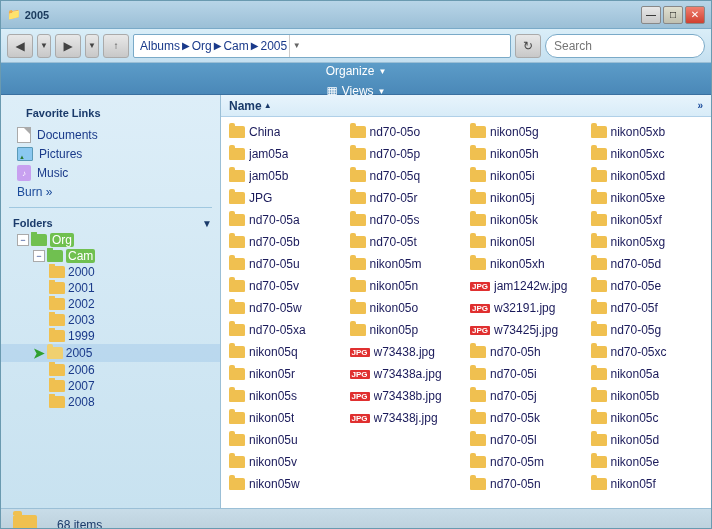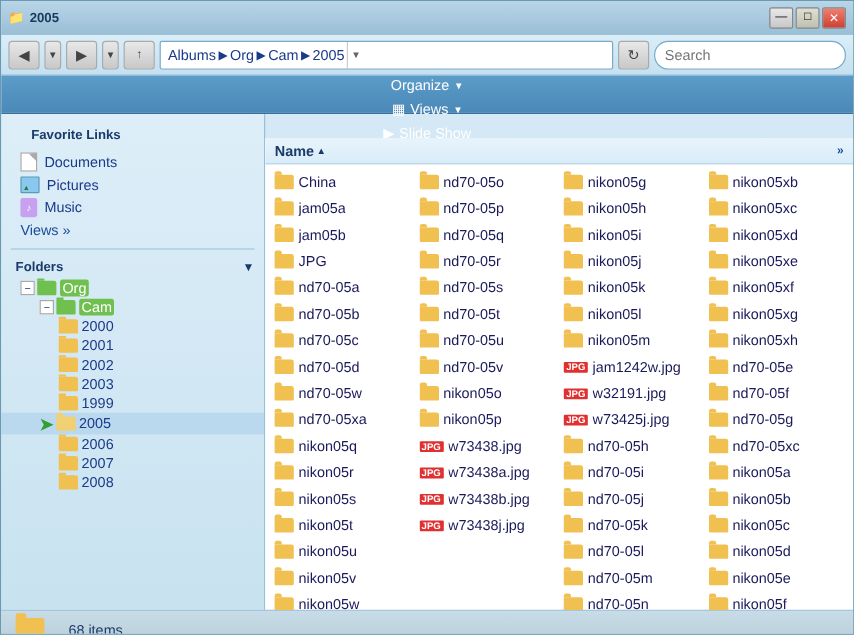--- a/index.html
+++ b/index.html
@@ -319,21 +319,20 @@
       border-radius: 2px;
     }
 
     
     .file-pane {
       flex: 1;
       display: flex;
       flex-direction: column;
       background: white;
       overflow: hidden;
-      margin-top: 20px;
     }
     .file-pane-header {
       height: 22px;
       background: linear-gradient(to bottom, #e8f4fc, #d8ecf8);
       border-bottom: 1px solid #b0d0e8;
       display: flex;
       align-items: center;
       padding: 0 8px;
     }
     .col-header {
@@ -503,21 +502,21 @@
       <span>Documents</span>
     </div>
     <div class="sidebar-item">
       <div class="pic-icon"></div>
       <span>Pictures</span>
     </div>
     <div class="sidebar-item">
       <div class="music-icon">♪</div>
       <span>Music</span>
     </div>
-    <div class="more-link">Views »</div>
+    <div class="more-link">Burn »</div>
 
     <div class="sidebar-divider"></div>
 
     <div class="folders-header">
       <span class="folders-title">Folders</span>
       <span class="folders-chevron">▼</span>
     </div>
 
     <div class="tree-item">
       <span class="tree-indent"></span>
@@ -697,41 +696,41 @@
         <div class="file-item">
           <div class="file-folder-icon"></div>
           <span class="file-name">nikon05l</span>
         </div>
         <div class="file-item">
           <div class="file-folder-icon"></div>
           <span class="file-name">nikon05xg</span>
         </div>
         <div class="file-item">
           <div class="file-folder-icon"></div>
-          <span class="file-name">nd70-05c</span>
-        </div>
-        <div class="file-item">
-          <div class="file-folder-icon"></div>
           <span class="file-name">nd70-05u</span>
         </div>
         <div class="file-item">
           <div class="file-folder-icon"></div>
           <span class="file-name">nikon05m</span>
         </div>
         <div class="file-item">
           <div class="file-folder-icon"></div>
           <span class="file-name">nikon05xh</span>
         </div>
         <div class="file-item">
           <div class="file-folder-icon"></div>
           <span class="file-name">nd70-05d</span>
         </div>
         <div class="file-item">
           <div class="file-folder-icon"></div>
           <span class="file-name">nd70-05v</span>
+        </div>
+        <div class="file-item">
+          <div class="file-folder-icon"></div>
+          <span class="file-name">nikon05n</span>
         </div>
         <div class="file-item">
           <span class="jpg-badge">JPG</span>
           <span class="file-name">jam1242w.jpg</span>
         </div>
         <div class="file-item">
           <div class="file-folder-icon"></div>
           <span class="file-name">nd70-05e</span>
         </div>
         <div class="file-item">

